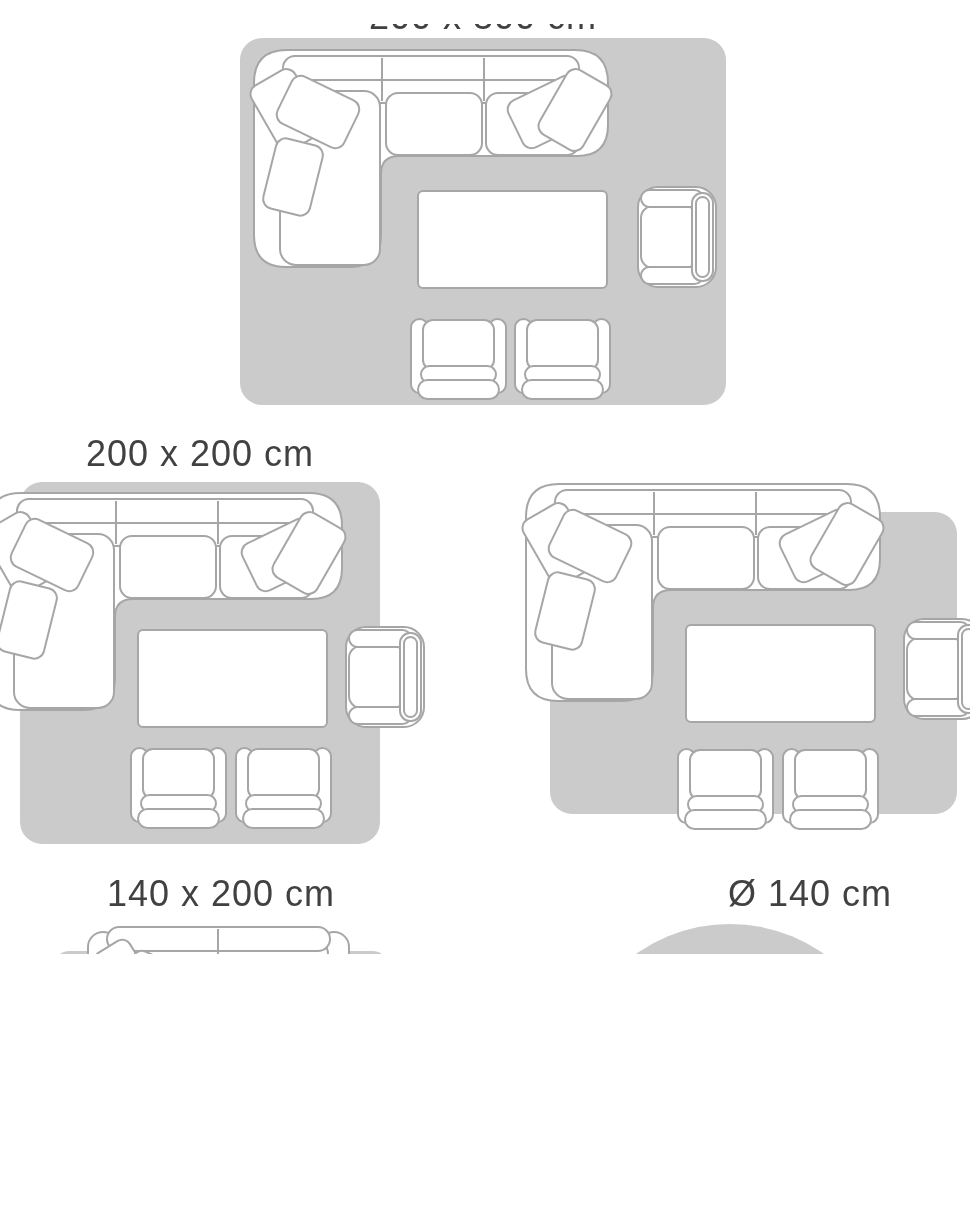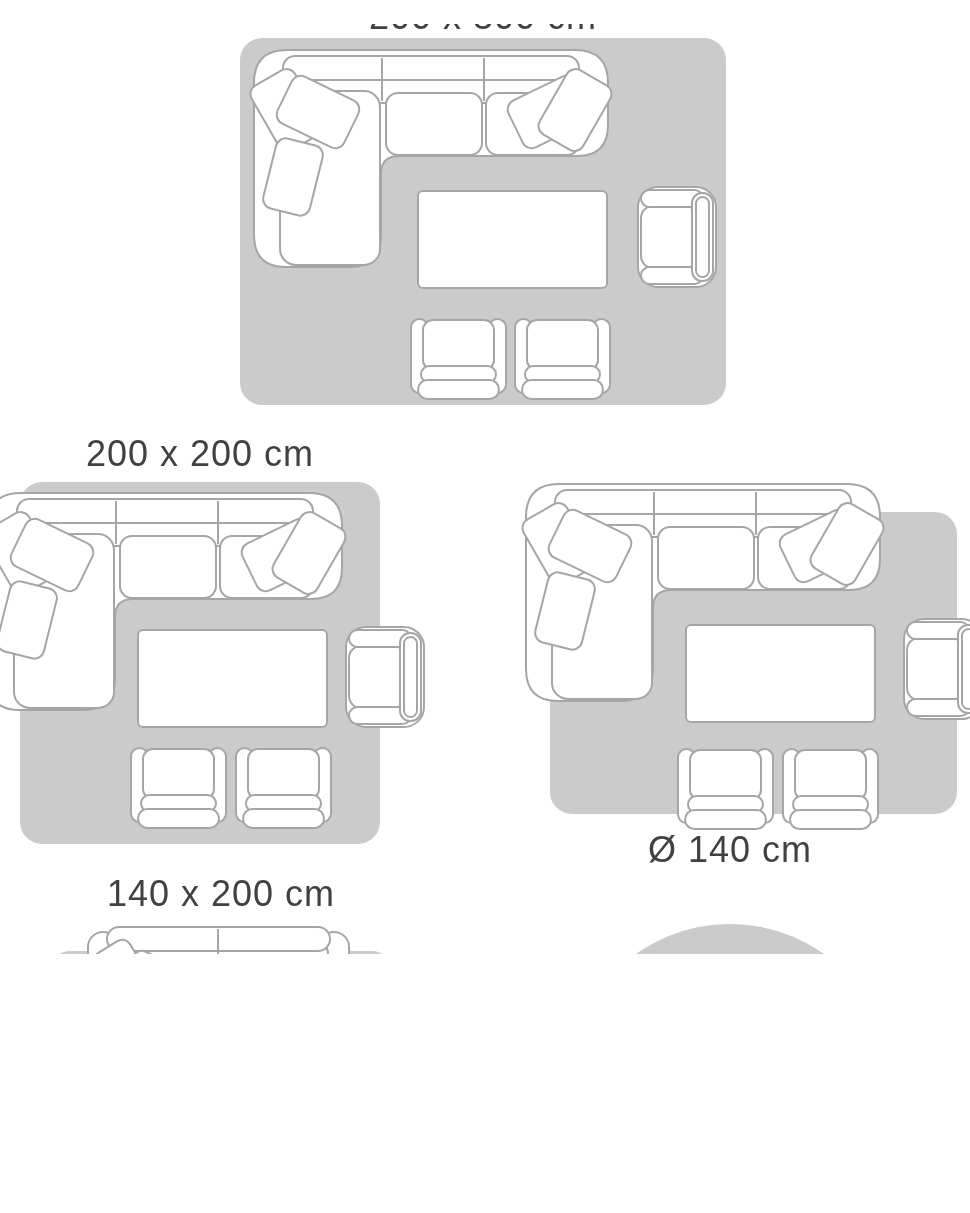--- a/index.html
+++ b/index.html
@@ -153,21 +153,21 @@
       </svg>
     <svg class="furn" style="left:140px;top:1023px;" width="162" height="84" viewBox="0 0 191 99">
         <use href="#sym-table"></use>
       </svg>
     <svg class="furn rot38" style="left:310px;top:1081px;" width="80" height="102" viewBox="0 0 80 102">
         <use href="#sym-armchair"></use>
       </svg>
   </section>
 
   <section class="diagram">
-    <div class="size-title" style="left:568px;top:806px;width:324px;">Ø 140 cm</div>
+    <div class="size-title" style="left:568px;top:850px;width:324px;text-align:right;">Ø 140 cm</div>
     <div class="rug circle" style="left:568px;top:900px;width:324px;height:324px;"></div>
     <svg class="furn" style="left:597px;top:938px;" width="263" height="106" viewBox="0 0 263 106">
         <use href="#sym-loveseat"></use>
       </svg>
     <svg class="furn" style="left:647px;top:1058px;" width="162" height="84" viewBox="0 0 191 99">
         <use href="#sym-table"></use>
       </svg>
     <svg class="furn rot38" style="left:820px;top:1112px;" width="80" height="102" viewBox="0 0 80 102">
         <use href="#sym-armchair"></use>
       </svg>

